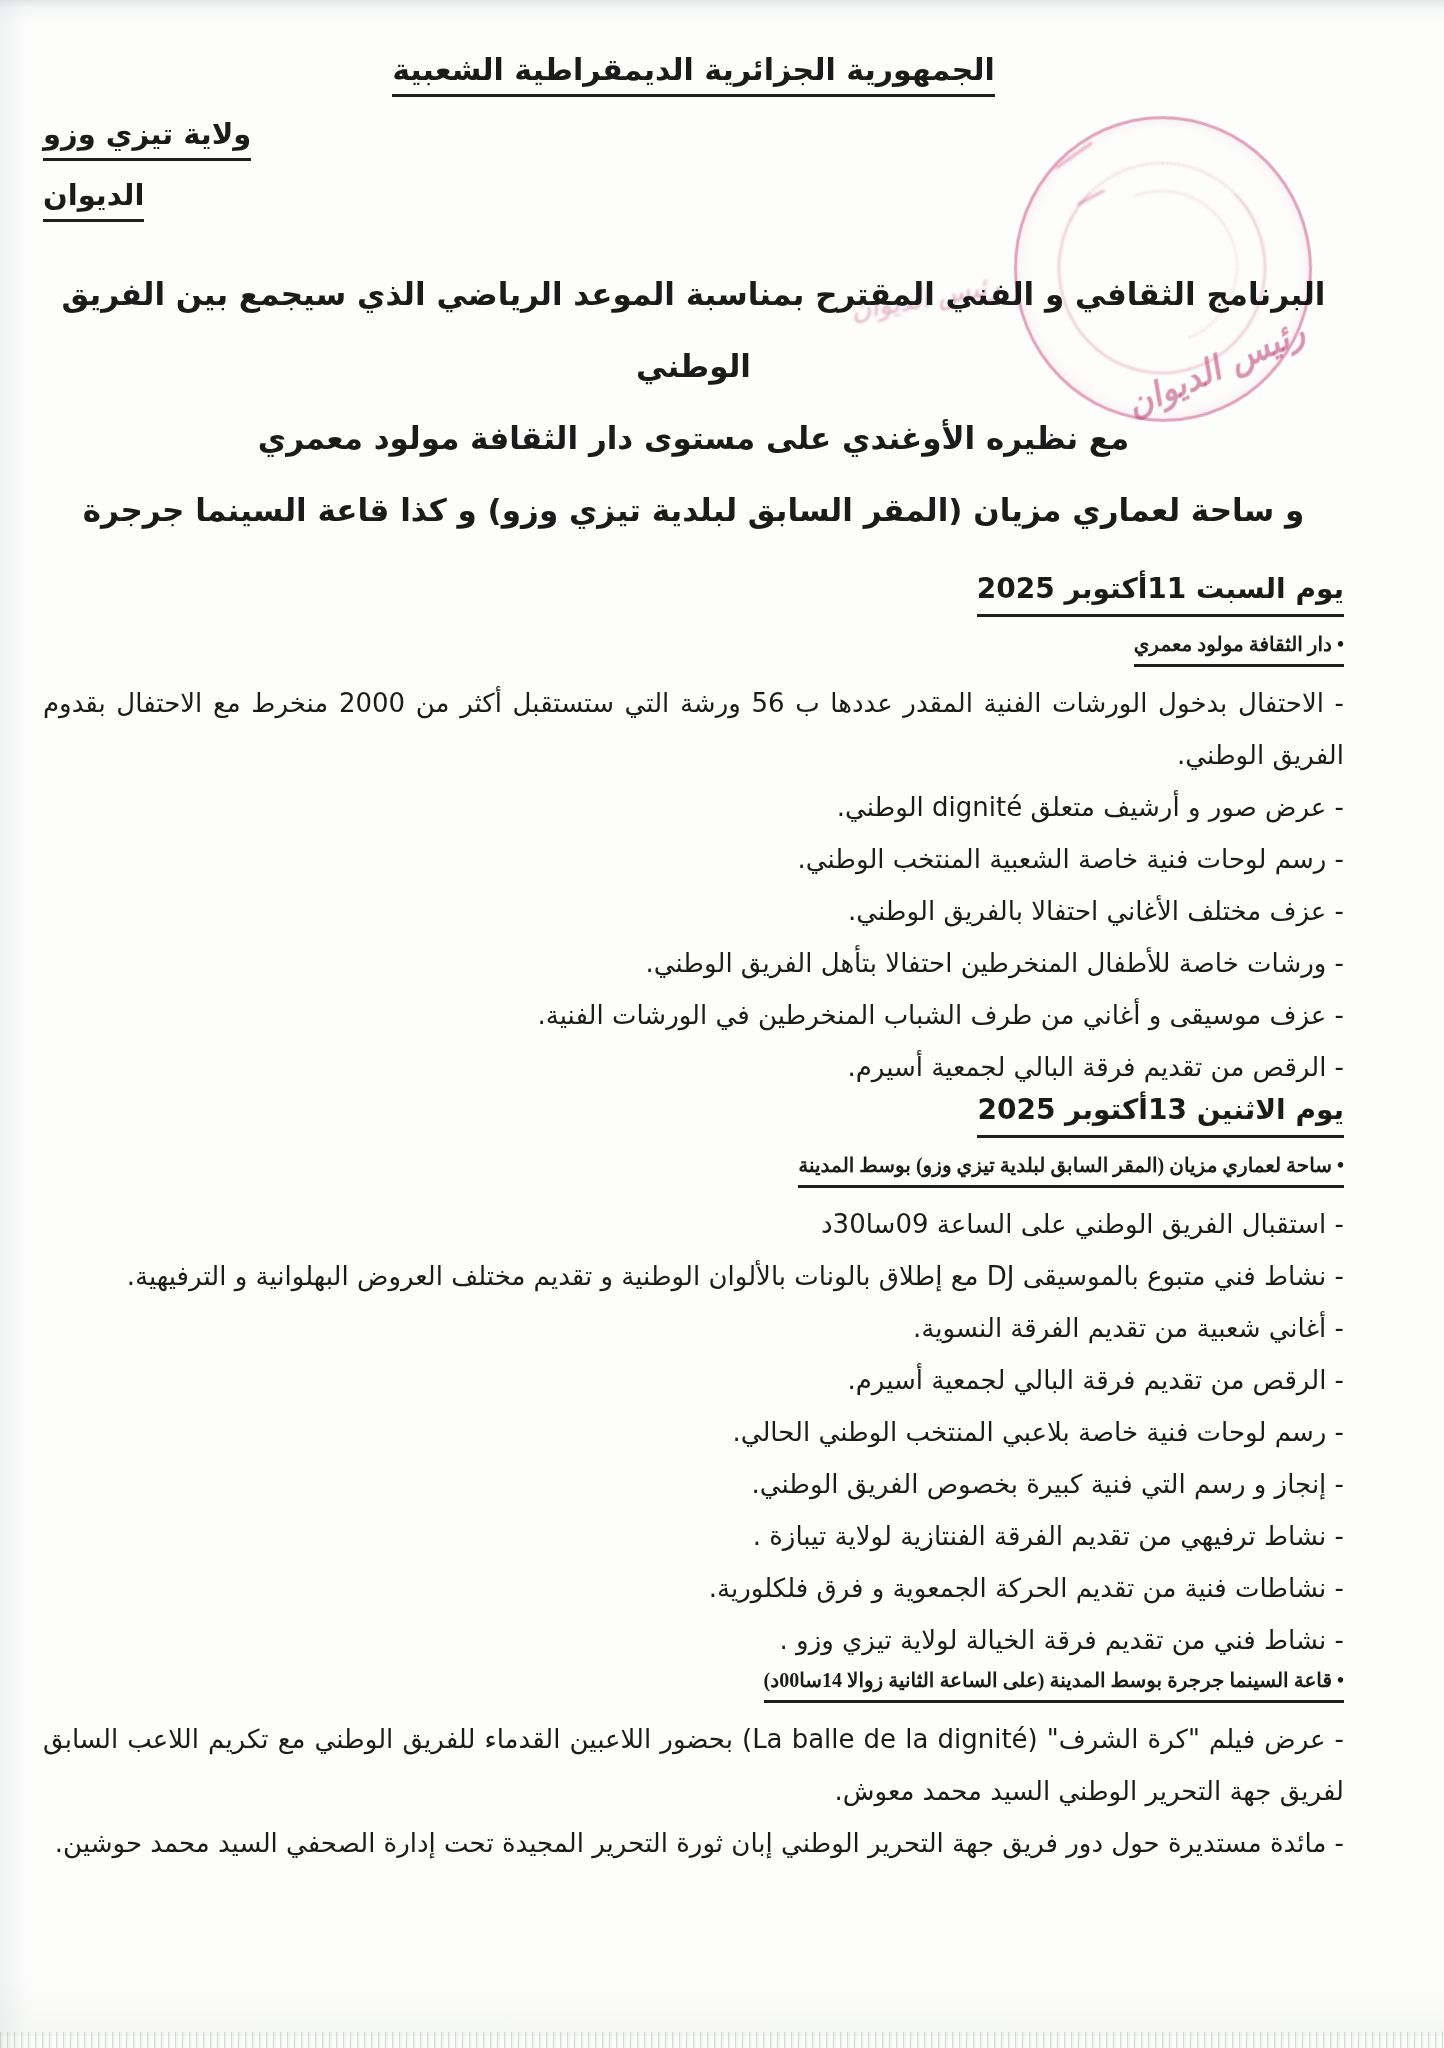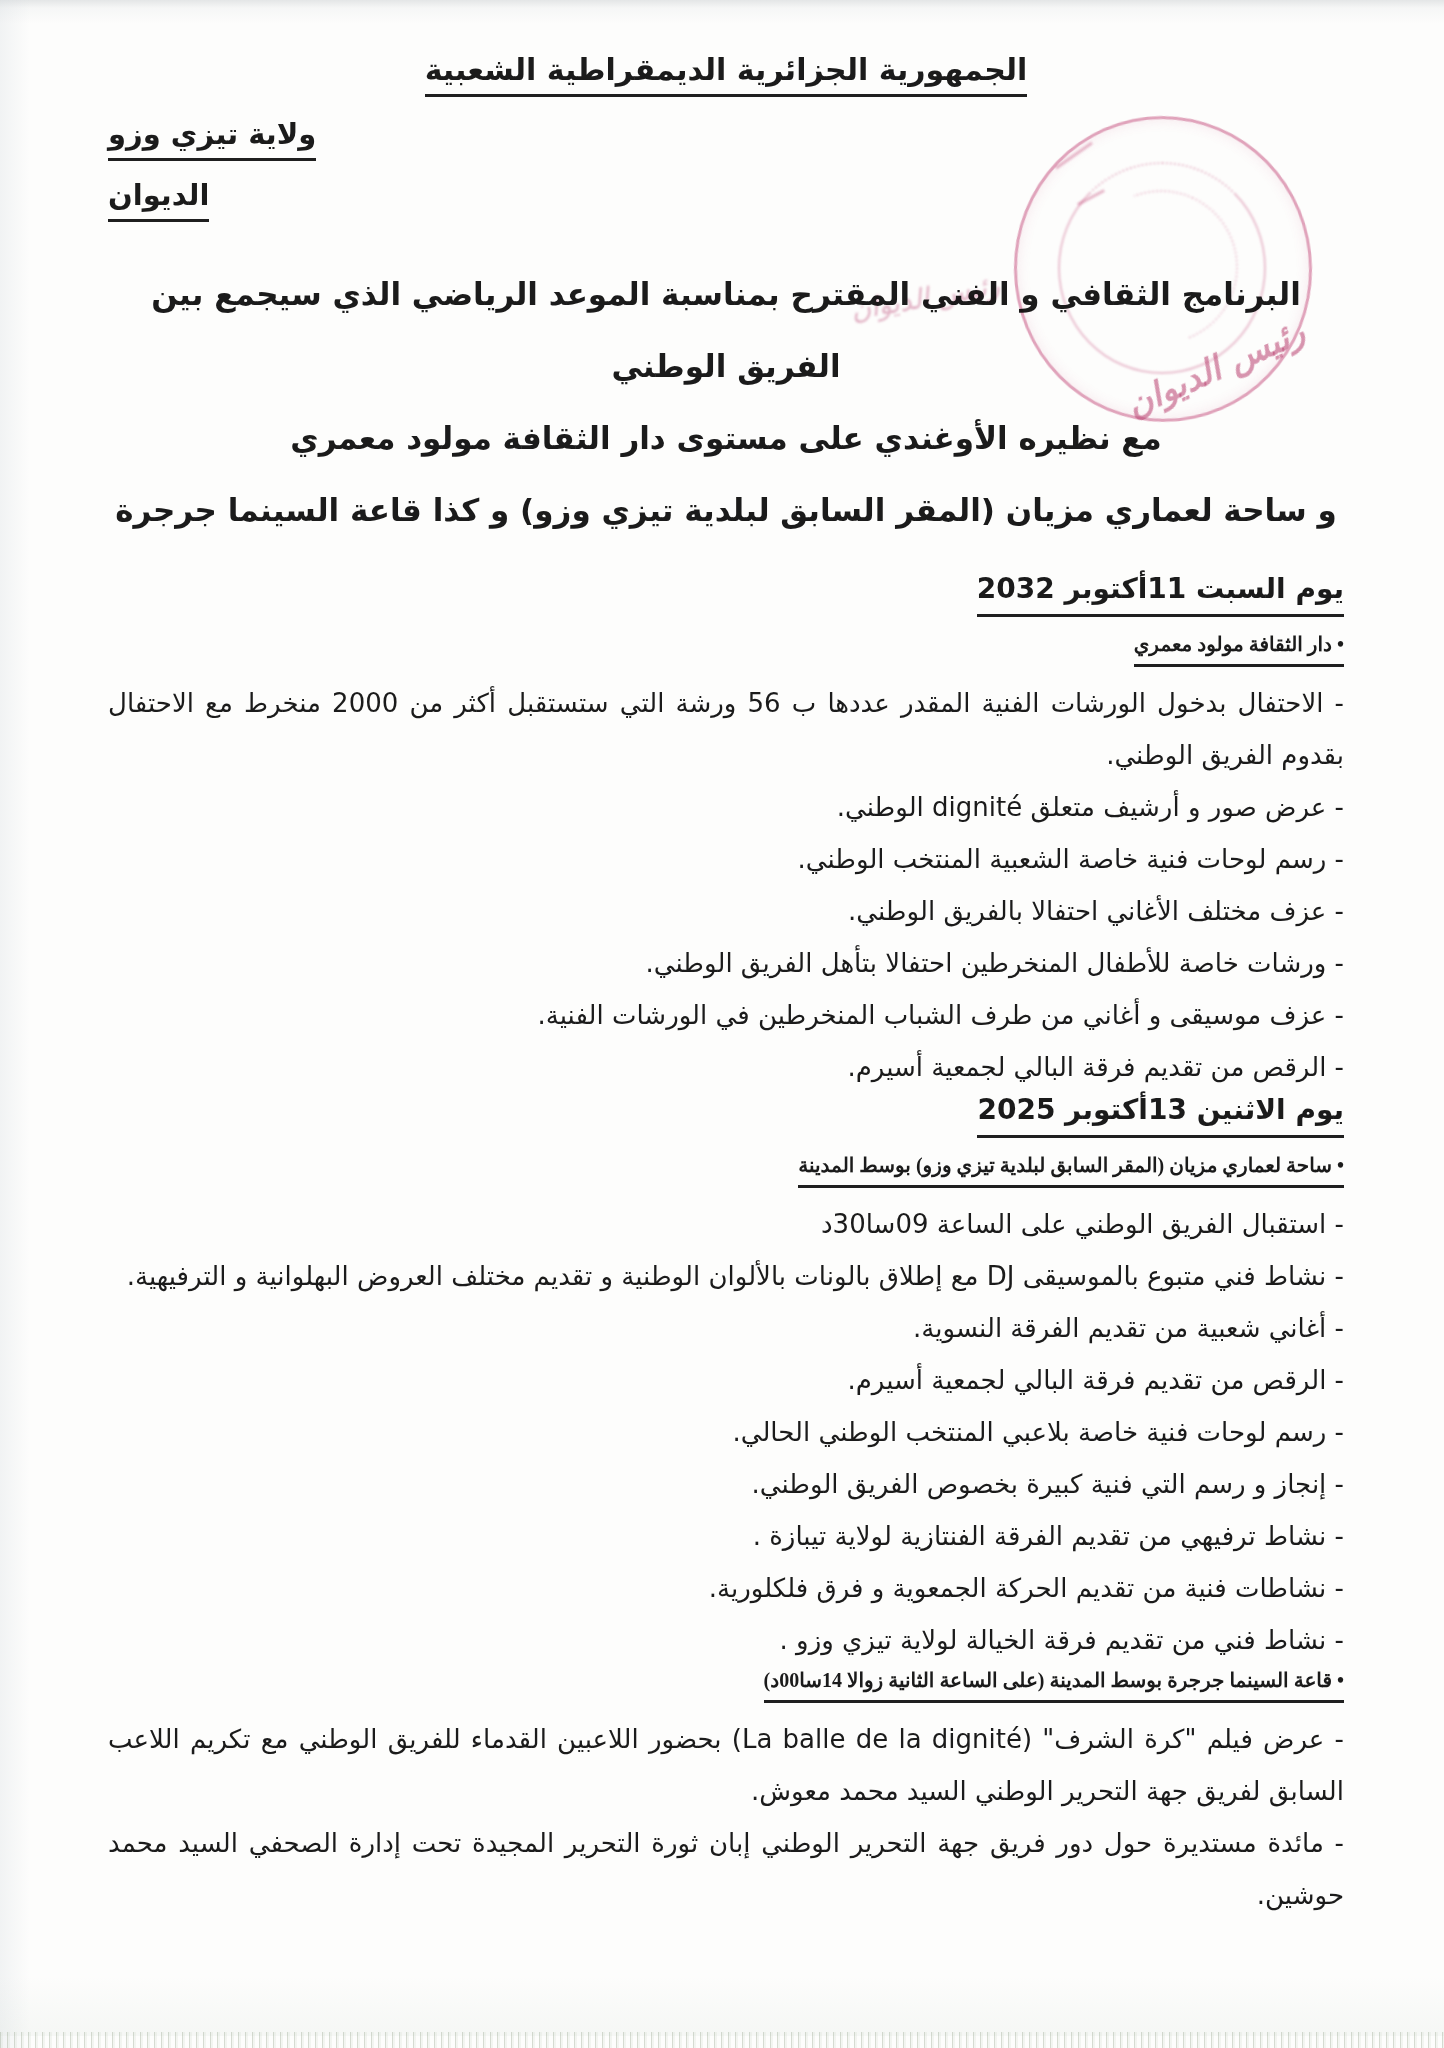--- a/index.html
+++ b/index.html
@@ -6,21 +6,21 @@
   .page{
     position:relative;
     width:1444px;height:2048px;
     margin:0 auto;
     background:#fdfdfc;
     overflow:hidden;
     font-family:"DejaVu Sans",sans-serif;
     color:#1b1b1b;
     direction:rtl;
     box-sizing:border-box;
-    padding:44px 100px 0 108px;
+    padding:44px 100px 0 43px;
   }
   
   .scan-top{
     position:absolute;top:0;left:0;width:100%;height:26px;
     background:linear-gradient(180deg,rgba(190,195,198,0.40) 0,rgba(220,224,226,0.22) 8px,rgba(255,255,255,0) 24px);
     pointer-events:none;
   }
   .scan-bottom{
     position:absolute;bottom:0;left:0;width:100%;height:16px;
     background:
@@ -156,21 +156,21 @@
     <span class="u">الديوان</span>
   </div>
 
   <div class="intro">
     <div>البرنامج الثقافي و الفني المقترح بمناسبة الموعد الرياضي الذي سيجمع بين الفريق الوطني</div>
     <div>مع نظيره الأوغندي على مستوى دار الثقافة مولود معمري</div>
     <div>و ساحة لعماري مزيان (المقر السابق لبلدية تيزي وزو) و كذا قاعة السينما جرجرة</div>
   </div>
 
   <div class="date-heading">
-    <span class="u">يوم السبت 11أكتوبر 2032</span>
+    <span class="u">يوم السبت 11أكتوبر 2025</span>
   </div>
 
   <div class="section-heading">
     <span class="u">• دار الثقافة مولود معمري</span>
   </div>
 
   <div class="items">
     <div class="item">- الاحتفال بدخول الورشات الفنية المقدر عددها ب 56 ورشة التي ستستقبل أكثر من 2000 منخرط مع الاحتفال بقدوم الفريق الوطني.</div>
     <div class="item">- عرض صور و أرشيف متعلق dignité الوطني.</div>
     <div class="item">- رسم لوحات فنية خاصة الشعبية المنتخب الوطني.</div>

